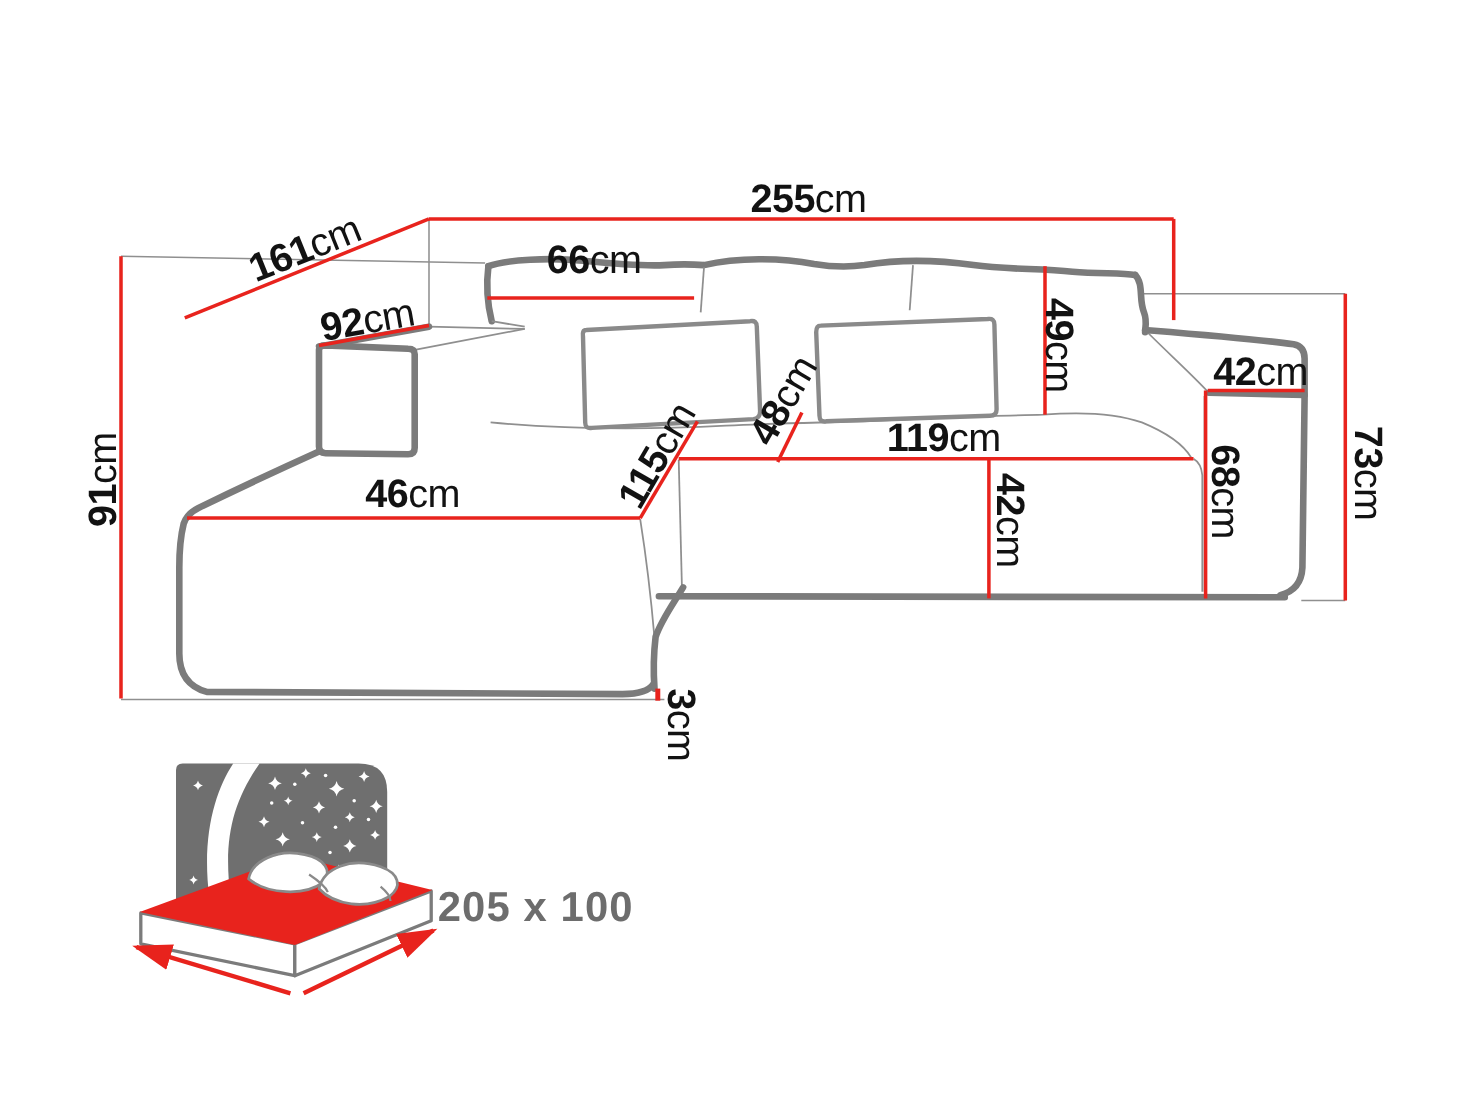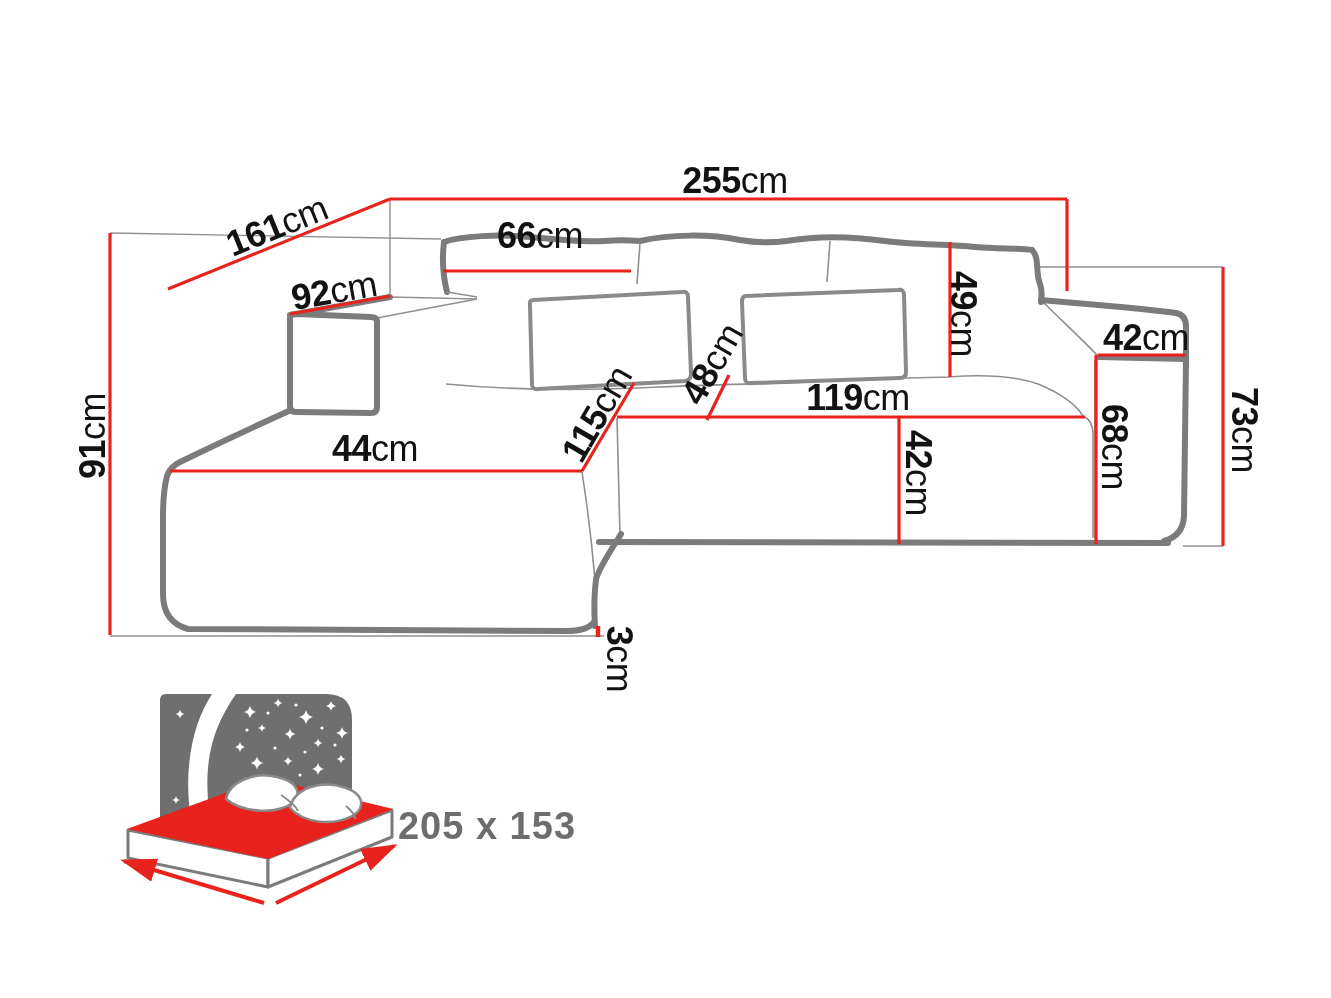--- a/index.html
+++ b/index.html
@@ -196,33 +196,33 @@
   <div class="dim" style="left:1244px;top:430px;--r:90deg;">
     <span class="num">73</span><span class="unit">cm</span>
   </div>
   <div class="dim" style="left:1114px;top:447px;--r:90deg;">
     <span class="num">68</span><span class="unit">cm</span>
   </div>
   <div class="dim" style="left:93px;top:436px;--r:-90deg;">
     <span class="num">91</span><span class="unit">cm</span>
   </div>
   <div class="dim" style="left:375px;top:449px;">
-    <span class="num">44</span><span class="unit">cm</span>
+    <span class="num">46</span><span class="unit">cm</span>
   </div>
   <div class="dim" style="left:597px;top:414px;--r:-60deg;">
     <span class="num">115</span><span class="unit">cm</span>
   </div>
   <div class="dim" style="left:712px;top:364px;--r:-60deg;">
     <span class="num">48</span><span class="unit">cm</span>
   </div>
   <div class="dim" style="left:858px;top:398px;">
     <span class="num">119</span><span class="unit">cm</span>
   </div>
   <div class="dim" style="left:918px;top:473px;--r:90deg;">
     <span class="num">42</span><span class="unit">cm</span>
   </div>
   <div class="dim" style="left:619px;top:659px;--r:90deg;">
     <span class="num">3</span><span class="unit">cm</span>
   </div>
 
-  <div class="bedlabel" style="left:487px;top:826px;">205 x 153</div>
+  <div class="bedlabel" style="left:487px;top:826px;">205 x 100</div>
 
 </div>
 
 </body></html>

